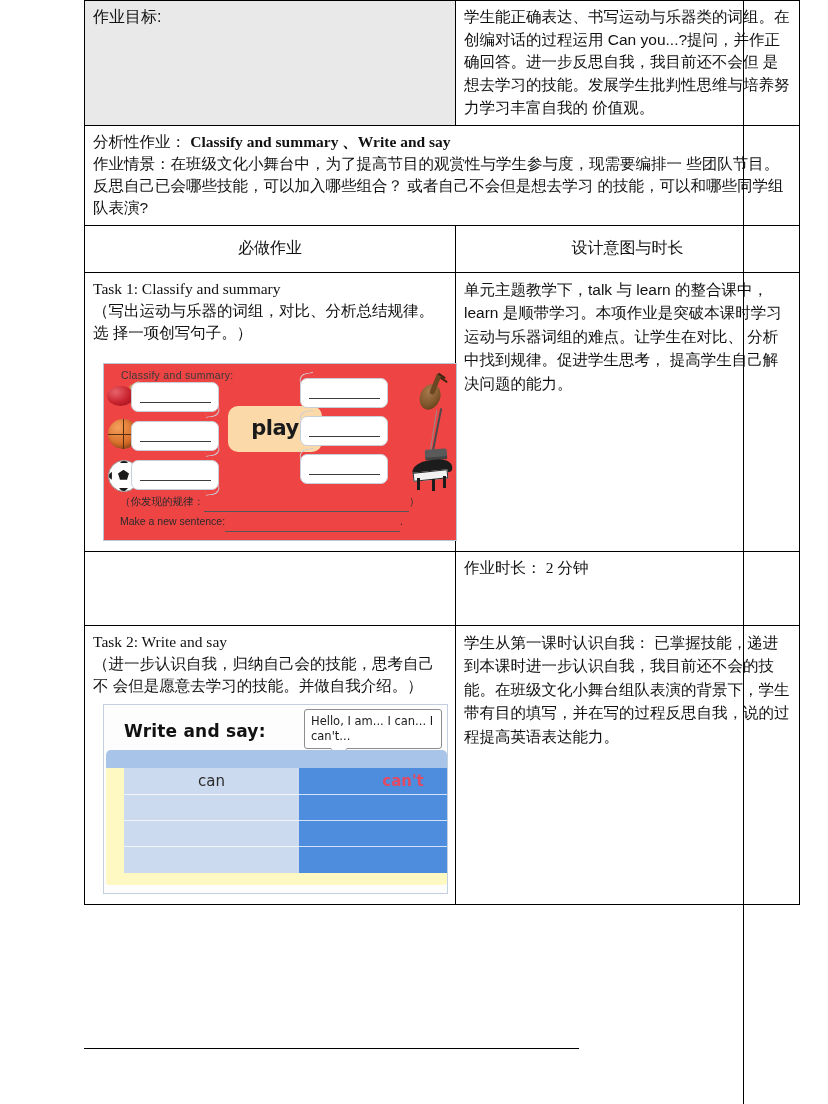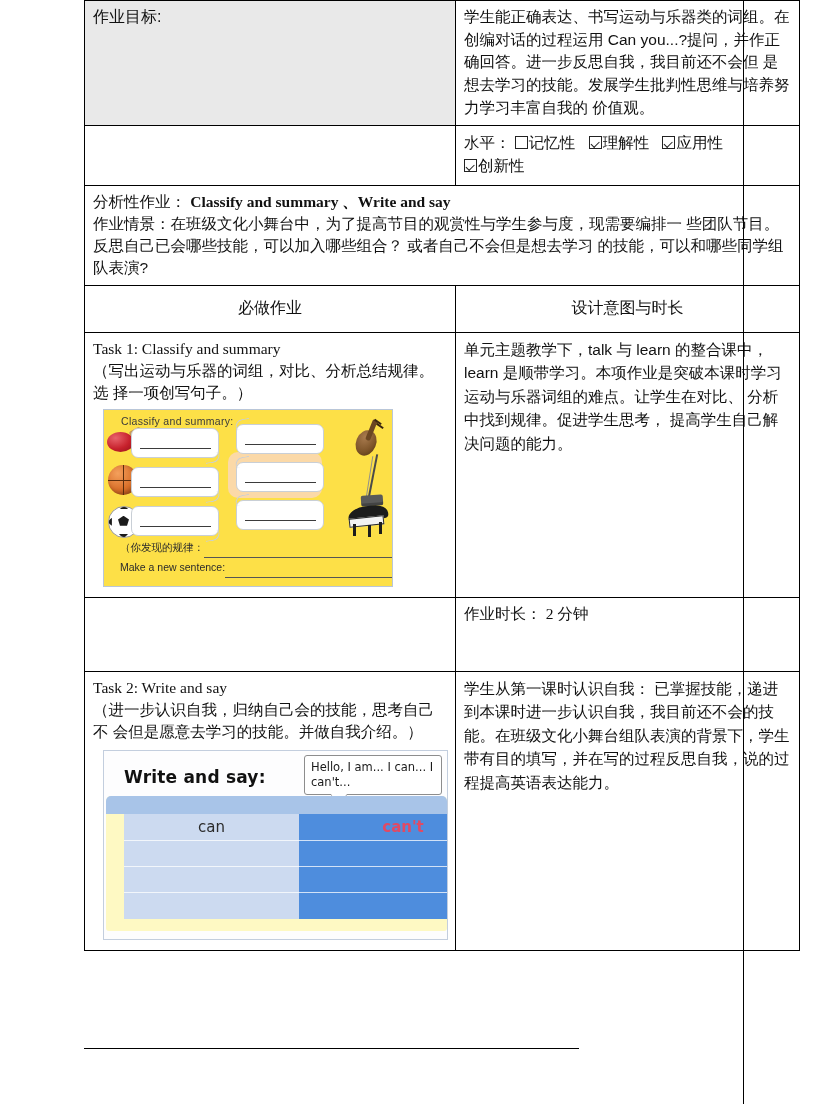--- a/index.html
+++ b/index.html
@@ -64,23 +64,23 @@
 
   .rtext{font-size:15.5px;line-height:1.52;}
 
   .dur{font-size:15.5px;}
   .dur .n{font-family:"Liberation Serif","DejaVu Serif",serif;}
   .dur2-wrap{display:flex;justify-content:space-between;padding-right:22px;}
 
   
   .ws1{
     position:relative;
-    margin:4px 0 4px 10px;
-    width:290px;height:178px;
-    background:#fde047;
+    margin:18px 0 4px 10px;
+    width:354px;height:178px;
+    background:#ef4444;
     border:1px solid #b9c6d8;
     box-sizing:border-box;
     overflow:hidden;
   }
   .ws1 .w-title{
     position:absolute;left:17px;top:4px;
     font-size:10.5px;color:#3a3a3a;letter-spacing:.3px;
   }
   .bub{
     position:absolute;
@@ -224,32 +224,20 @@
       <tr>
         <td class="col-l shaded mid">
           <div class="goal-label">作业目标:</div>
         </td>
         <td class="col-r">
           <div class="goal-text">学生能正确表达、书写运动与乐器类的词组。在创编对话的过程运用 Can you...?提问，并作正确回答。进一步反思自我，我目前还不会但 是想去学习的技能。发展学生批判性思维与培养努力学习丰富自我的 价值观。</div>
         </td>
       </tr>
 
 
-      <tr>
-        <td class="col-l" style="height:48px">&nbsp;</td>
-        <td class="col-r mid">
-          <div class="cbrow">
-            <span>水平：</span>
-            <span class="opt"><span class="cb"></span><span>记忆性</span></span>
-            <span class="opt"><span class="cb on"></span><span>理解性</span></span>
-            <span class="opt"><span class="cb on"></span><span>应用性</span></span>
-            <span class="opt"><span class="cb on"></span><span>创新性</span></span>
-          </div>
-        </td>
-      </tr>
 
       <tr>
         <td colspan="2" class="analysis">
           <div>
             <span class="hdr-label">分析性作业：</span>
             <span class="en">Classify and summary 、Write and say</span>
           </div>
           <div>
             <span>作业情景：</span><span>在班级文化小舞台中，为了提高节目的观赏性与学生参与度，现需要编排一 些团队节目。反思自己已会哪些技能，可以加入哪些组合？ 或者自己不会但是想去学习 的技能，可以和哪些同学组队表演?</span>
           </div>

